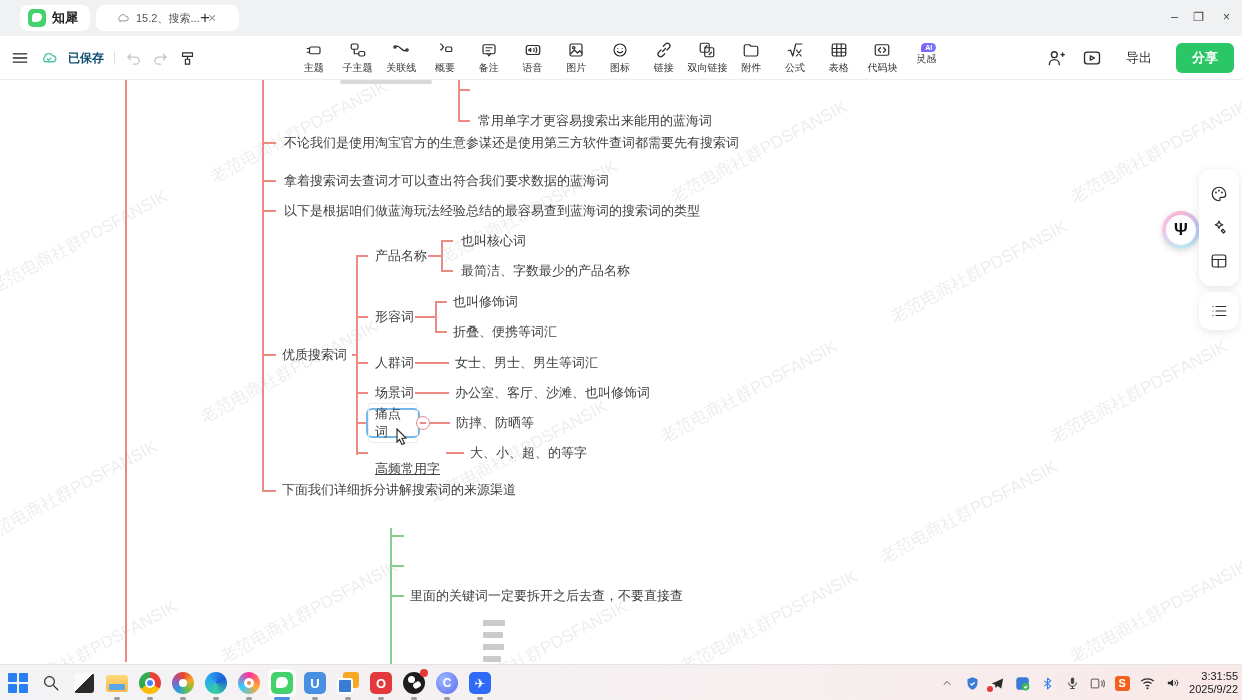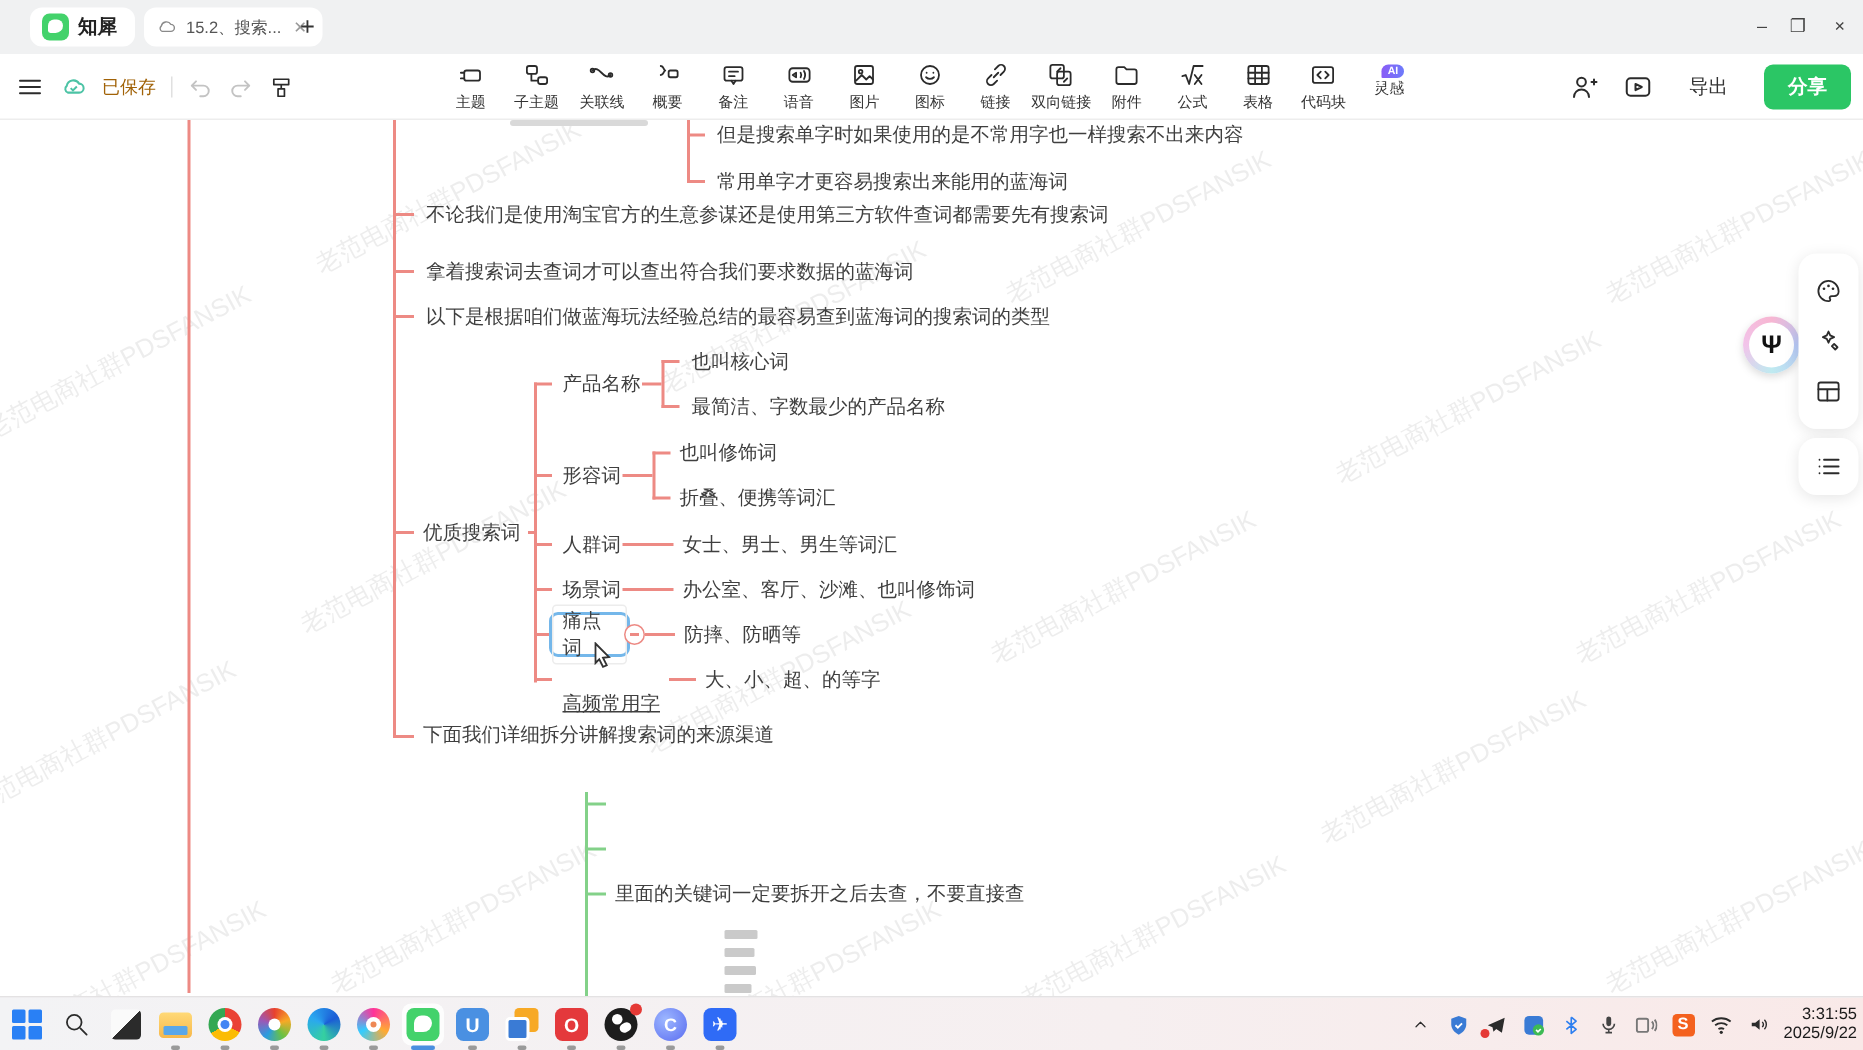--- a/index.html
+++ b/index.html
@@ -6,30 +6,30 @@
   html,body { width:1242px; height:700px; overflow:hidden; }
   body { font-family:"Liberation Sans","DejaVu Sans",sans-serif; position:relative; background:#fff; }
   #app { position:absolute; inset:0; width:1242px; height:700px; }
 
   
   .titlebar { position:absolute; left:0; top:0; width:1242px; height:36px; background:#f0f1f2; }
   .brandtab { position:absolute; left:20px; top:5px; height:26px; padding:0 12px 0 8px; background:#fff; border-radius:8px; display:flex; align-items:center; gap:6px; }
   .brandlogo { width:18px; height:18px; border-radius:5px; background:#43d26b; position:relative; }
   .brandlogo::after { content:""; position:absolute; left:4px; top:4px; width:10px; height:9px; background:#fff; border-radius:5px 5px 6px 2px; }
   .brandname { font-size:13px; font-weight:bold; color:#222; }
-  .doctab { position:absolute; left:96px; top:5px; height:26px; padding:0 8px; background:#fff; border-radius:8px; display:flex; align-items:center; gap:6px; }
+  .doctab { position:absolute; left:96px; top:5px; height:26px; padding:0 20px; background:#fff; border-radius:8px; display:flex; align-items:center; gap:6px; }
   .doctab .tlabel { font-size:11px; color:#555; }
   .tclose { font-size:11px; color:#999; padding:0 2px; cursor:default; }
   .newtab { position:absolute; left:200px; top:8px; font-size:17px; color:#333; }
   .wctrl { position:absolute; top:10px; font-size:12px; color:#444; }
 
   
   .toolbar { position:absolute; left:0; top:36px; width:1242px; height:44px; background:#fff; border-bottom:1px solid #ededed; }
   .tb-left { position:absolute; left:10px; top:0; height:44px; display:flex; align-items:center; gap:10px; }
-  .saved { font-size:12px; color:#a16207; }
+  .saved { font-size:12px; color:#0c4a6e;font-weight:bold; }
   .vdiv { width:1px; height:14px; background:#e0e0e0; }
   .tb-center { position:absolute; left:292px; top:2px; width:656px; height:40px; display:flex; justify-content:space-between; }
   .titem { width:44px; display:flex; flex-direction:column; align-items:center; justify-content:center; gap:2px; color:#2b2b2b; }
   .titem .tl { font-size:10px; color:#333; white-space:nowrap; }
   .tb-right { position:absolute; right:8px; top:0; height:44px; display:flex; align-items:center; gap:16px; }
   .exportbtn { font-size:13px; color:#333; padding:4px 8px; }
   .sharebtn { font-size:13px; color:#fff; background:#2bc665; border-radius:6px; padding:6px 16px; font-weight:bold; }
   .aiwrap { position:relative; }
   .aibadge { position:absolute; top:-7px; right:-10px; background:linear-gradient(90deg,#8a5cf6,#6d7bfb); color:#fff; font-size:7px; font-weight:bold; padding:1px 4px; border-radius:6px 6px 6px 1px; }
   .lingan-ic { width:18px; height:12px; margin-top:4px; background:#2b2f63; border-radius:6px; position:relative; }
@@ -269,21 +269,20 @@
     <span class="wm" style="left:1060px;top:520px;">老范电商社群PDSFANSIK</span>
 
     <div class="vl pink" style="left:125px;top:0;height:582px;"></div>
     <div class="vl pink" style="left:262px;top:0;height:412px;"></div>
 
     <div class="smudge" style="left:340px;top:0;width:92px;height:4px;"></div>
 
     <div class="vl pink" style="left:458px;top:0;height:42px;"></div>
     <div class="hl pink" style="left:458px;top:9px;width:12px;"></div>
     <div class="hl pink" style="left:458px;top:40px;width:12px;"></div>
-    <div class="ml" style="left:478px;top:1px;">但是搜索单字时如果使用的是不常用字也一样搜索不出来内容</div>
     <div class="ml" style="left:478px;top:32px;">常用单字才更容易搜索出来能用的蓝海词</div>
 
     <div class="hl pink" style="left:262px;top:62px;width:14px;"></div>
     <div class="ml" style="left:284px;top:54px;">不论我们是使用淘宝官方的生意参谋还是使用第三方软件查词都需要先有搜索词</div>
     <div class="hl pink" style="left:262px;top:100px;width:14px;"></div>
     <div class="ml" style="left:284px;top:92px;">拿着搜索词去查词才可以查出符合我们要求数据的蓝海词</div>
     <div class="hl pink" style="left:262px;top:130px;width:14px;"></div>
     <div class="ml" style="left:284px;top:122px;">以下是根据咱们做蓝海玩法经验总结的最容易查到蓝海词的搜索词的类型</div>
 
     <div class="hl pink" style="left:262px;top:274px;width:14px;"></div>

